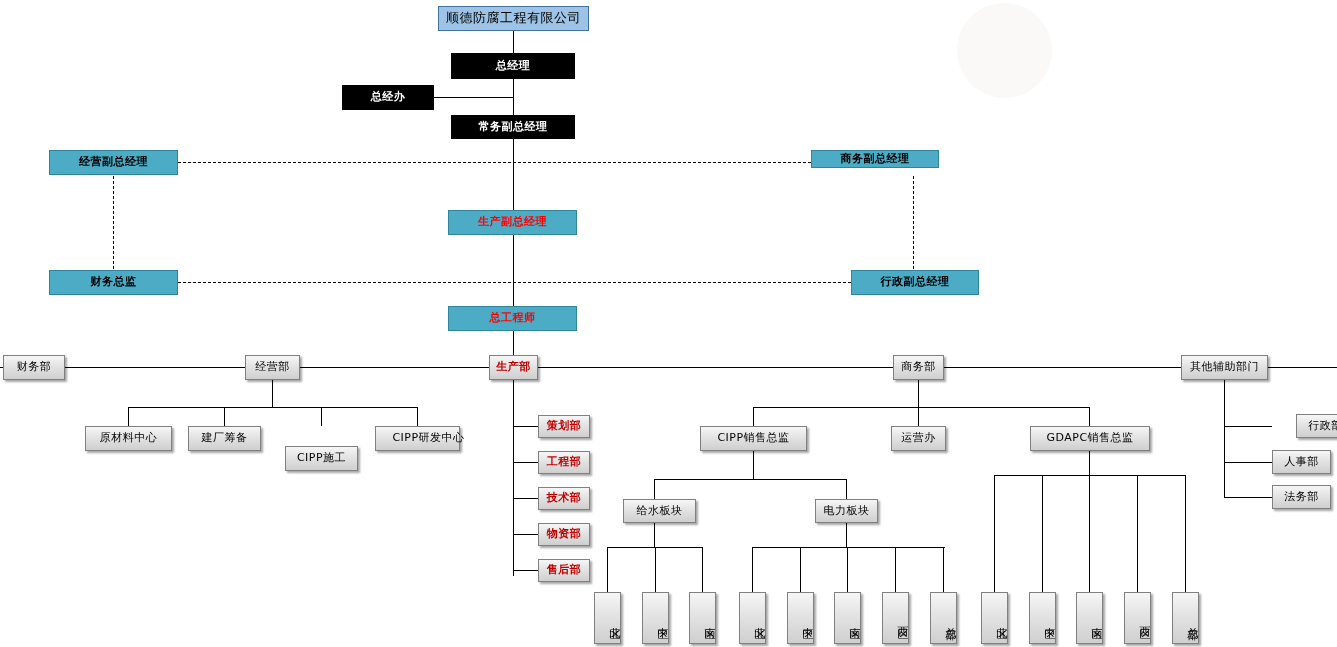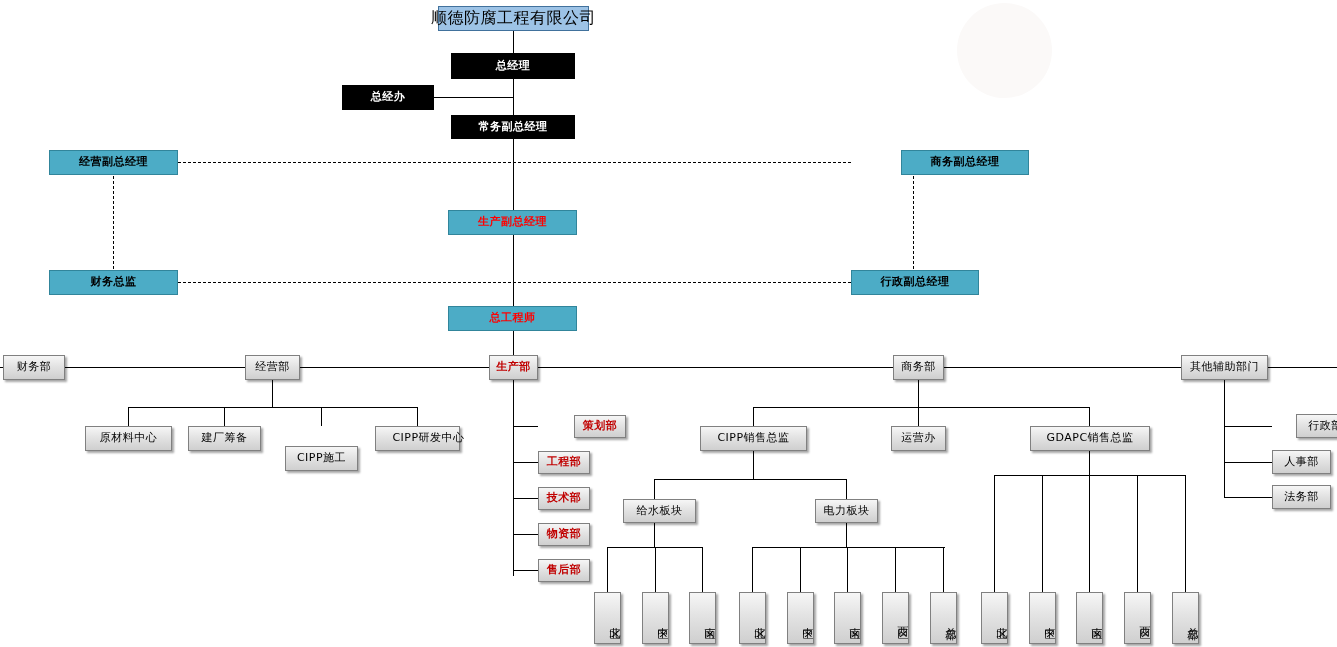--- a/index.html
+++ b/index.html
@@ -53,21 +53,21 @@
     line-height: 1.15;
     letter-spacing: 0.5px;
     white-space: nowrap;
     z-index: 5;
   }
   
   .node.company {
     background: #9dc3e6;
     border: 1px solid #41719c;
     color: #000000;
-    font-size: 16px;
+    font-size: 13px;
   }
   
   .node.black {
     background: #000000;
     border: 1px solid #000000;
     color: #ffffff;
     font-weight: bold;
     font-size: 11px;
   }
   
@@ -185,41 +185,41 @@
 
   <div class="node company" style="left:438px; top:6px; width:151px; height:25px;">顺德防腐工程有限公司</div>
 
   <div class="node black" style="left:451px; top:53px; width:124px; height:26px;">总经理</div>
 
   <div class="node black" style="left:342px; top:85px; width:92px; height:25px;">总经办</div>
 
   <div class="node black" style="left:451px; top:115px; width:124px; height:24px;">常务副总经理</div>
 
   <div class="node teal" style="left:49px; top:150px; width:129px; height:25px;">经营副总经理</div>
-  <div class="node teal" style="left:901px; top:150px; width:128px; height:25px;text-align:center;">商务副总经理</div>
+  <div class="node teal" style="left:811px; top:150px; width:128px; height:18px;text-align:center;">商务副总经理</div>
 
   <div class="node teal red-text" style="left:448px; top:210px; width:129px; height:25px;">生产副总经理</div>
 
   <div class="node teal" style="left:49px; top:270px; width:129px; height:25px;">财务总监</div>
   <div class="node teal" style="left:851px; top:270px; width:128px; height:25px;">行政副总经理</div>
 
   <div class="node teal red-text" style="left:448px; top:306px; width:129px; height:25px;">总工程师</div>
 
   <div class="node grey" style="left:3px; top:355px; width:62px; height:25px;">财务部</div>
   <div class="node grey" style="left:245px; top:355px; width:55px; height:25px;">经营部</div>
   <div class="node grey red-text" style="left:489px; top:355px; width:49px; height:25px;">生产部</div>
   <div class="node grey" style="left:893px; top:355px; width:51px; height:25px;">商务部</div>
   <div class="node grey" style="left:1181px; top:355px; width:87px; height:25px;">其他辅助部门</div>
 
   <div class="node grey" style="left:85px; top:426px; width:87px; height:25px;">原材料中心</div>
   <div class="node grey" style="left:188px; top:426px; width:73px; height:25px;">建厂筹备</div>
   <div class="node grey" style="left:285px; top:426px; width:73px; height:25px;margin-top:20px;">CIPP施工</div>
   <div class="node grey" style="left:375px; top:426px; width:85px; height:25px;padding-left:22px;">CIPP研发中心</div>
 
-  <div class="node grey red-text" style="left:538px; top:415px; width:52px; height:23px;margin-left:36px;">策划部</div>
+  <div class="node grey red-text" style="left:538px; top:415px; width:52px; height:23px;">策划部</div>
   <div class="node grey red-text" style="left:538px; top:451px; width:52px; height:23px;">工程部</div>
   <div class="node grey red-text" style="left:538px; top:487px; width:52px; height:23px;">技术部</div>
   <div class="node grey red-text" style="left:538px; top:523px; width:52px; height:23px;">物资部</div>
   <div class="node grey red-text" style="left:538px; top:559px; width:52px; height:23px;">售后部</div>
 
   <div class="node grey" style="left:700px; top:426px; width:107px; height:25px;">CIPP销售总监</div>
   <div class="node grey" style="left:891px; top:426px; width:55px; height:25px;">运营办</div>
   <div class="node grey" style="left:1030px; top:426px; width:120px; height:25px;">GDAPC销售总监</div>
 
   <div class="node grey" style="left:623px; top:499px; width:73px; height:24px;">给水板块</div>

